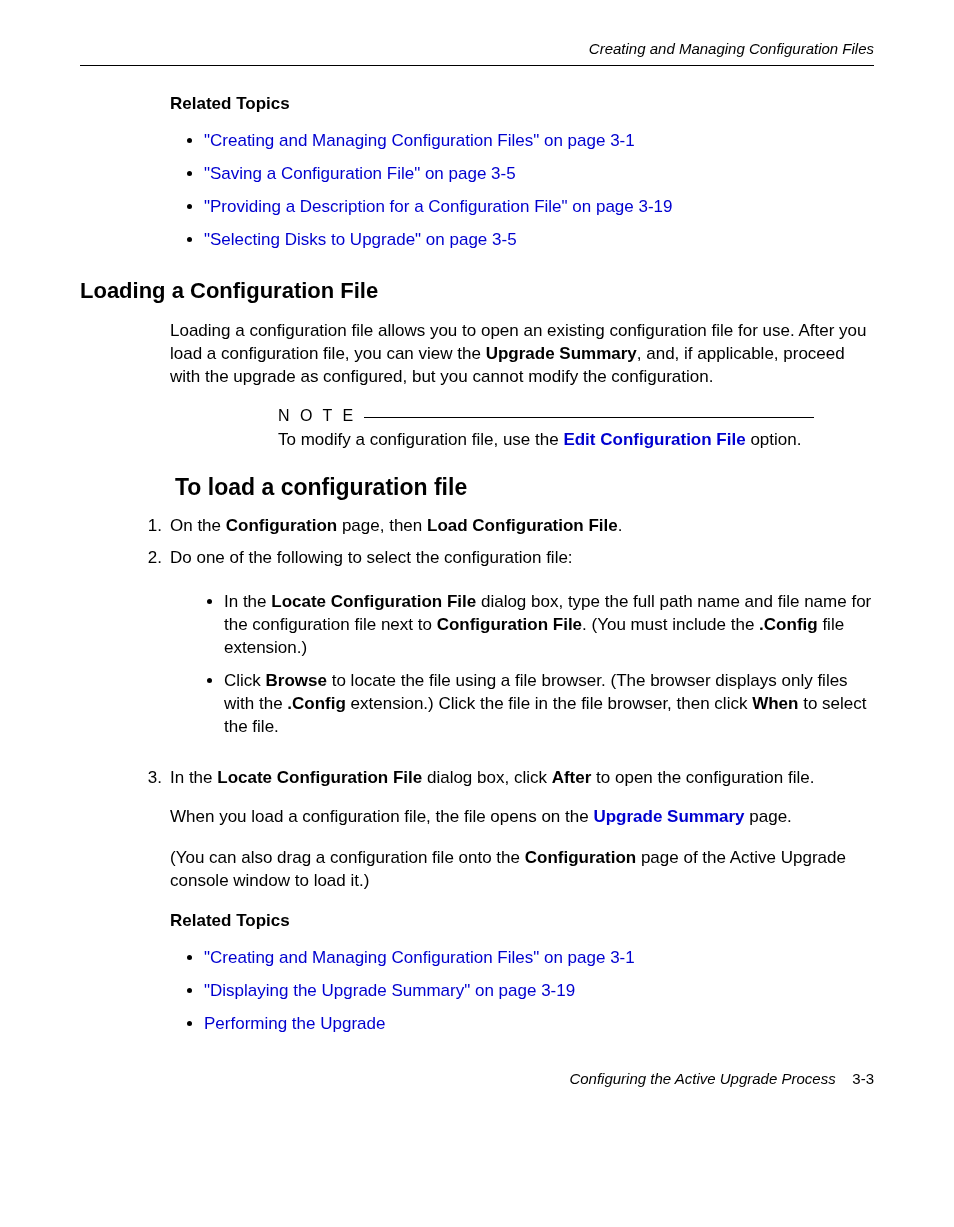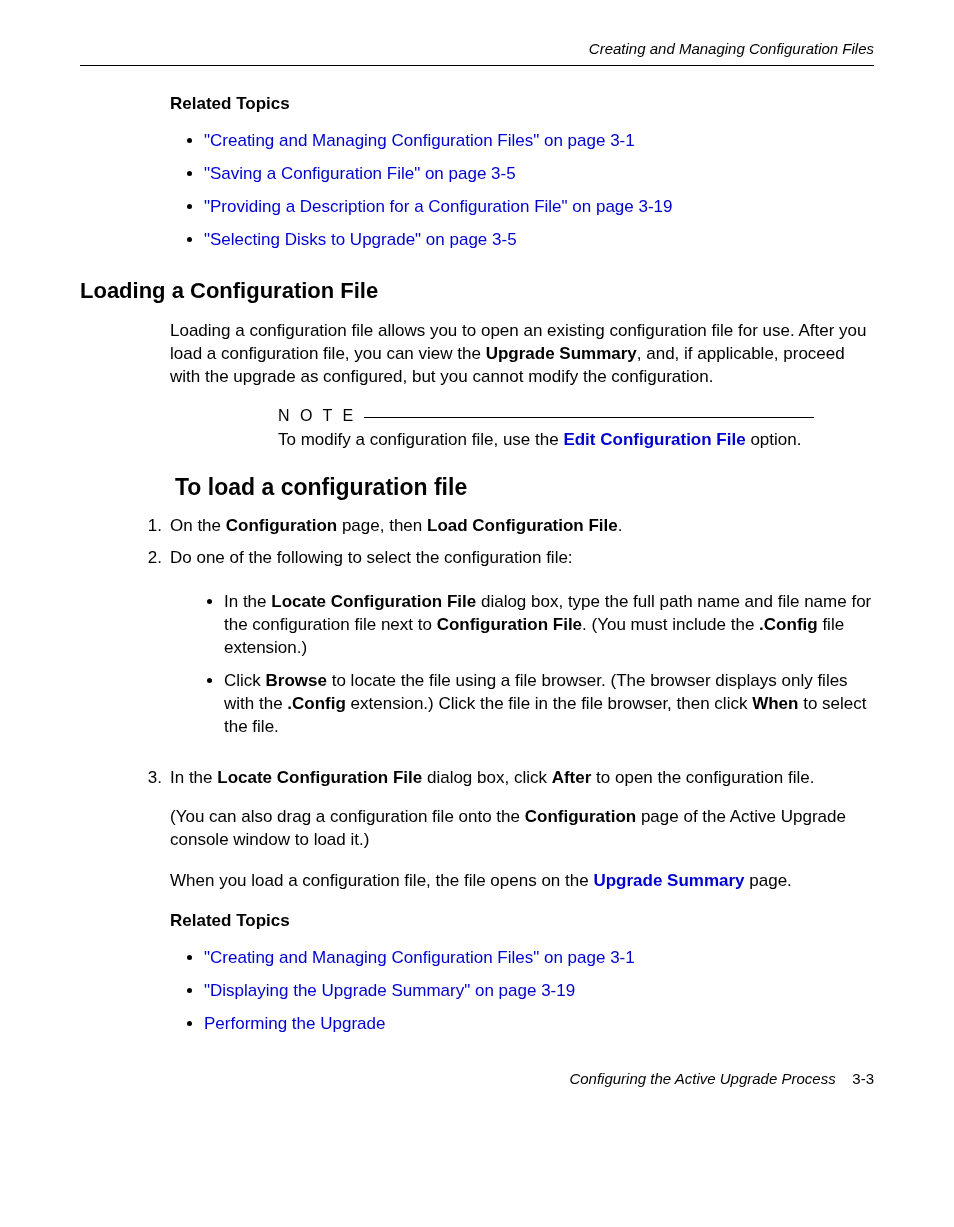--- a/index.html
+++ b/index.html
@@ -182,25 +182,25 @@
     </li>
     <li>
       <span class="num">3.</span>
       <span class="step-body">
         <span>In the </span><b>Locate Configuration File</b><span> dialog box, click </span><b>After</b><span> to open the configuration file.</span>
       </span>
     </li>
   </ol>
 
   <p class="body">
+    <span>When you load a configuration file, the file opens on the </span><a class="link"><b>Upgrade Summary</b></a><span> page.</span>
+  </p>
+
+  <p class="body">
     <span>(You can also drag a configuration file onto the </span><b>Configuration</b><span> page of the Active Upgrade console window to load it.)</span>
-  </p>
-
-  <p class="body">
-    <span>When you load a configuration file, the file opens on the </span><a class="link"><b>Upgrade Summary</b></a><span> page.</span>
   </p>
 
   <div class="related-heading">Related Topics</div>
   <ul class="bullets">
     <li><a class="link">"Creating and Managing Configuration Files" on page 3-1</a></li>
     <li><a class="link">"Displaying the Upgrade Summary" on page 3-19</a></li>
     <li><a class="link">Performing the Upgrade</a></li>
   </ul>
 
 </div>

